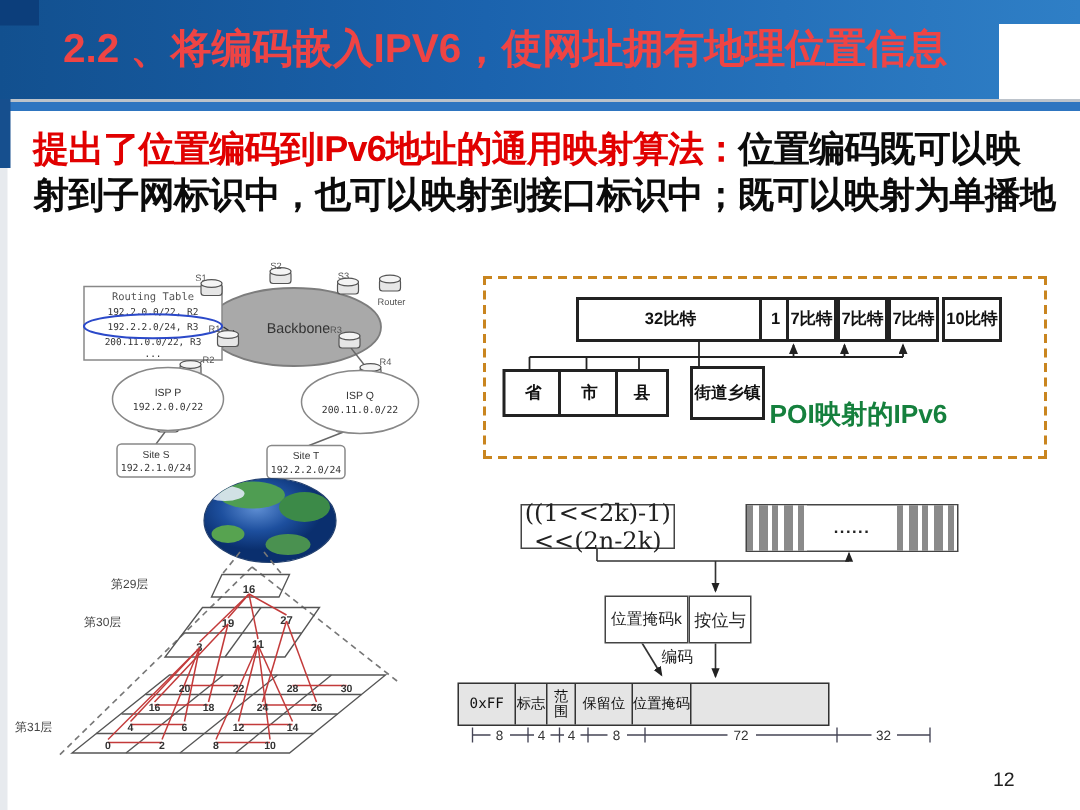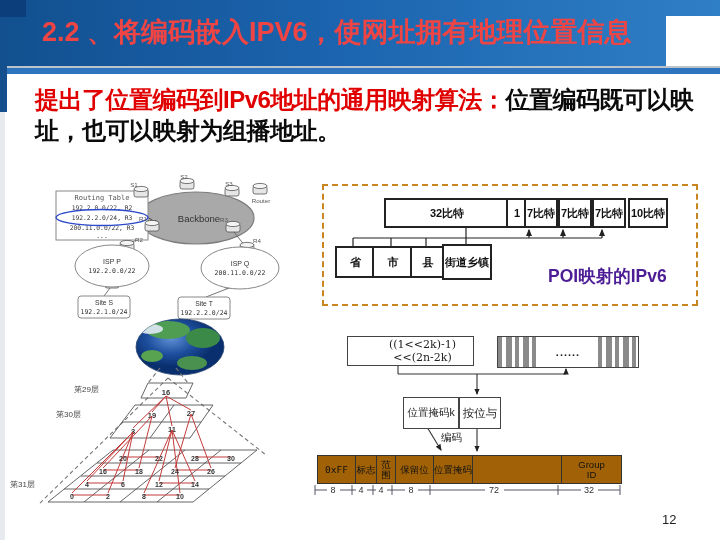--- a/index.html
+++ b/index.html
@@ -14,49 +14,49 @@
   #header-notch{left:666px;top:16px;width:54px;height:50px;background:#fff;}
   #title{left:42px;top:14px;width:640px;color:#ef4444;font-size:27px;font-weight:bold;
          letter-spacing:0px;white-space:nowrap;}
   #rule-gray{left:0;top:66px;width:720px;height:2px;background:#bcc3cb;}
   #rule-blue{left:0;top:68px;width:720px;height:6px;background:#2e75c0;}
   #left-strip-dark{left:0;top:66px;width:7px;height:46px;background:#164f8e;}
   #left-strip-light{left:0;top:112px;width:5px;height:428px;background:#e7eaee;}
 
   
   #para{left:22px;top:84px;width:676px;font-weight:bold;font-size:24px;
-        line-height:31px;color:#0b0b0b;letter-spacing:-0.5px;margin-left:13px;}
+        line-height:31px;color:#0b0b0b;letter-spacing:-0.5px;}
   .red{color:#e10000;}
   #para div{white-space:nowrap;}
 
   
   #poi-box{left:322px;top:184px;width:372px;height:118px;border:2px dashed #c9851f;background:transparent;}
   .bitcell{position:absolute;top:198px;height:26px;border:2px solid #222;background:#fff;
            display:flex;align-items:center;justify-content:center;text-align:center;
            font-size:11px;font-weight:bold;line-height:12px;color:#111;margin-left:44px;}
   .admincell{position:absolute;border:2px solid #222;background:#fff;display:flex;align-items:center;
            justify-content:center;text-align:center;font-size:11px;font-weight:bold;line-height:12px;color:#111;}
-  #poi-caption{left:548px;top:264px;font-size:17.5px;font-weight:bold;color:#4c1d95;}
+  #poi-caption{left:513px;top:264px;font-size:17.5px;font-weight:bold;color:#15803d;}
 
   
   .flowbox{position:absolute;border:1.5px solid #444;background:#fff;display:flex;
            align-items:center;justify-content:center;text-align:center;color:#222;}
-  #formula-box{left:347px;top:336px;width:101px;height:28px;font-family:"DejaVu Serif",serif;font-size:11px;padding-left:24px;}
+  #formula-box{left:347px;top:336px;width:101px;height:28px;font-family:"DejaVu Serif",serif;font-size:16px;}
   #addr-box{left:497px;top:336px;width:140px;height:30px;}
   #addr-box .stripes{width:40px;height:100%;
      background:repeating-linear-gradient(90deg,#8a8a8a 0 4px,#fff 4px 8px,#8a8a8a 8px 14px,#fff 14px 17px);}
   #addr-box .dots{flex:1;display:flex;align-items:center;justify-content:center;
      font-weight:bold;font-size:11px;letter-spacing:1px;color:#222;}
   #mask-box{left:403px;top:397px;width:54px;height:30px;font-size:10.5px;}
   #and-box{left:459px;top:397px;width:40px;height:30px;font-size:11.5px;}
   #encode-label{left:441px;top:431px;font-size:10.5px;color:#222;}
 
   
-  #addr-table{left:317px;top:455px;width:305px;height:29px;display:flex;
-              border:1.5px solid #333;background:#a16207;box-sizing:border-box;}
+  #addr-table{left:305px;top:455px;width:248px;height:29px;display:flex;
+              border:1.5px solid #333;background:#e5e5e5;box-sizing:border-box;}
   #addr-table .cell{border-left:1.5px solid #333;display:flex;align-items:center;justify-content:center;
               text-align:center;font-size:9.5px;color:#111;white-space:pre-line;line-height:10px;
               box-sizing:border-box;}
   #addr-table .cell:first-child{border-left:none;font-family:"DejaVu Sans Mono",monospace;}
   #page-num{left:662px;top:512px;font-size:13px;color:#222;}
 
   svg{position:absolute;pointer-events:none;}
   svg text{font-family:"Liberation Sans",sans-serif;}
   .mono{font-family:"DejaVu Sans Mono",monospace;}
 </style>
@@ -69,21 +69,21 @@
   <div class="abs" id="header-corner"></div>
   <div class="abs" id="header-notch"></div>
   <div class="abs" id="title">2.2 、将编码嵌入IPV6，使网址拥有地理位置信息</div>
   <div class="abs" id="rule-gray"></div>
   <div class="abs" id="rule-blue"></div>
   <div class="abs" id="left-strip-dark"></div>
   <div class="abs" id="left-strip-light"></div>
 
   <div class="abs" id="para">
     <div><span class="red">提出了位置编码到IPv6地址的通用映射算法：</span><span>位置编码既可以映</span></div>
-    <div>址，也可以映射为组播地址。</div>
+    <div>射到子网标识中，也可以映射到接口标识中；既可以映射为单播地</div>
   </div>
 
   <svg class="abs" style="left:10px;top:175px;" width="300" height="360" viewBox="10 175 300 360">
     <defs>
       <marker id="ah" markerWidth="7" markerHeight="7" refX="5" refY="2.5" orient="auto">
         <polygon points="0,0 6,2.5 0,5" fill="#333"></polygon>
       </marker>
       <radialGradient id="ocean" cx="40%" cy="35%">
         <stop offset="0%" stop-color="#5f8fd4"></stop>
           <stop offset="55%" stop-color="#1d4f9e"></stop>
@@ -333,38 +333,36 @@
   <div class="abs" id="poi-box"></div>
   <div class="bitcell" style="left:340px;width:122px;">32比特</div>
   <div class="bitcell" style="left:462px;width:18px;">1</div>
   <div class="bitcell" style="left:480px;width:30px;">7比特</div>
   <div class="bitcell" style="left:514px;width:30px;">7比特</div>
   <div class="bitcell" style="left:548px;width:30px;">7比特</div>
   <div class="bitcell" style="left:584px;width:36px;">10比特</div>
   <div class="admincell" style="left:335px;top:246px;width:37px;height:28px;">省</div>
   <div class="admincell" style="left:372px;top:246px;width:38px;height:28px;">市</div>
   <div class="admincell" style="left:410px;top:246px;width:32px;height:28px;">县</div>
-  <div class="admincell" style="left:442px;top:244px;width:46px;height:32px;">街道乡镇</div>
+  <div class="admincell" style="left:460px;top:244px;width:46px;height:32px;">街道乡镇</div>
   <div class="abs" id="poi-caption">POI映射的IPv6</div>
 
   <div class="flowbox" id="formula-box">((1&lt;&lt;2k)-1)&lt;&lt;(2n-2k)</div>
   <div class="flowbox" id="addr-box">
     <div class="stripes"></div>
     <div class="dots">......</div>
     <div class="stripes"></div>
   </div>
   <div class="flowbox" id="mask-box">位置掩码k</div>
   <div class="flowbox" id="and-box">按位与</div>
   <div class="abs" id="encode-label">编码</div>
 
   <div class="abs" id="addr-table">
     <div class="cell" style="width:37px;">0xFF</div>
     <div class="cell" style="width:21px;text-align:center;">标志</div>
     <div class="cell" style="width:19px;">范围</div>
     <div class="cell" style="width:38px;">保留位</div>
     <div class="cell" style="width:39px;">位置掩码</div>
     <div class="cell" style="width:89px;"></div>
-    <div class="cell" style="flex:1;">Group
-ID</div>
   </div>
 
   <div class="abs" id="page-num">12</div>
 </div>
 
 </body></html>

